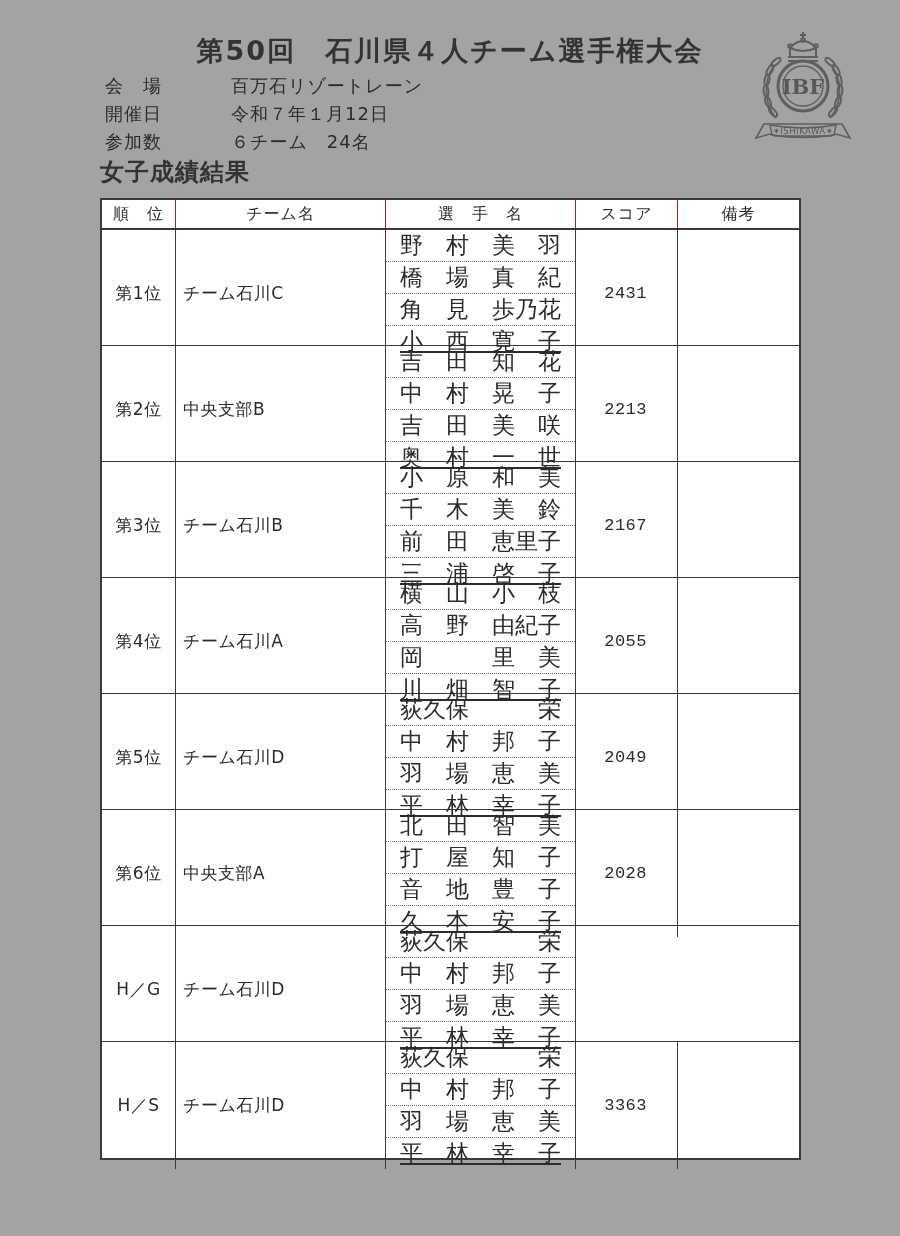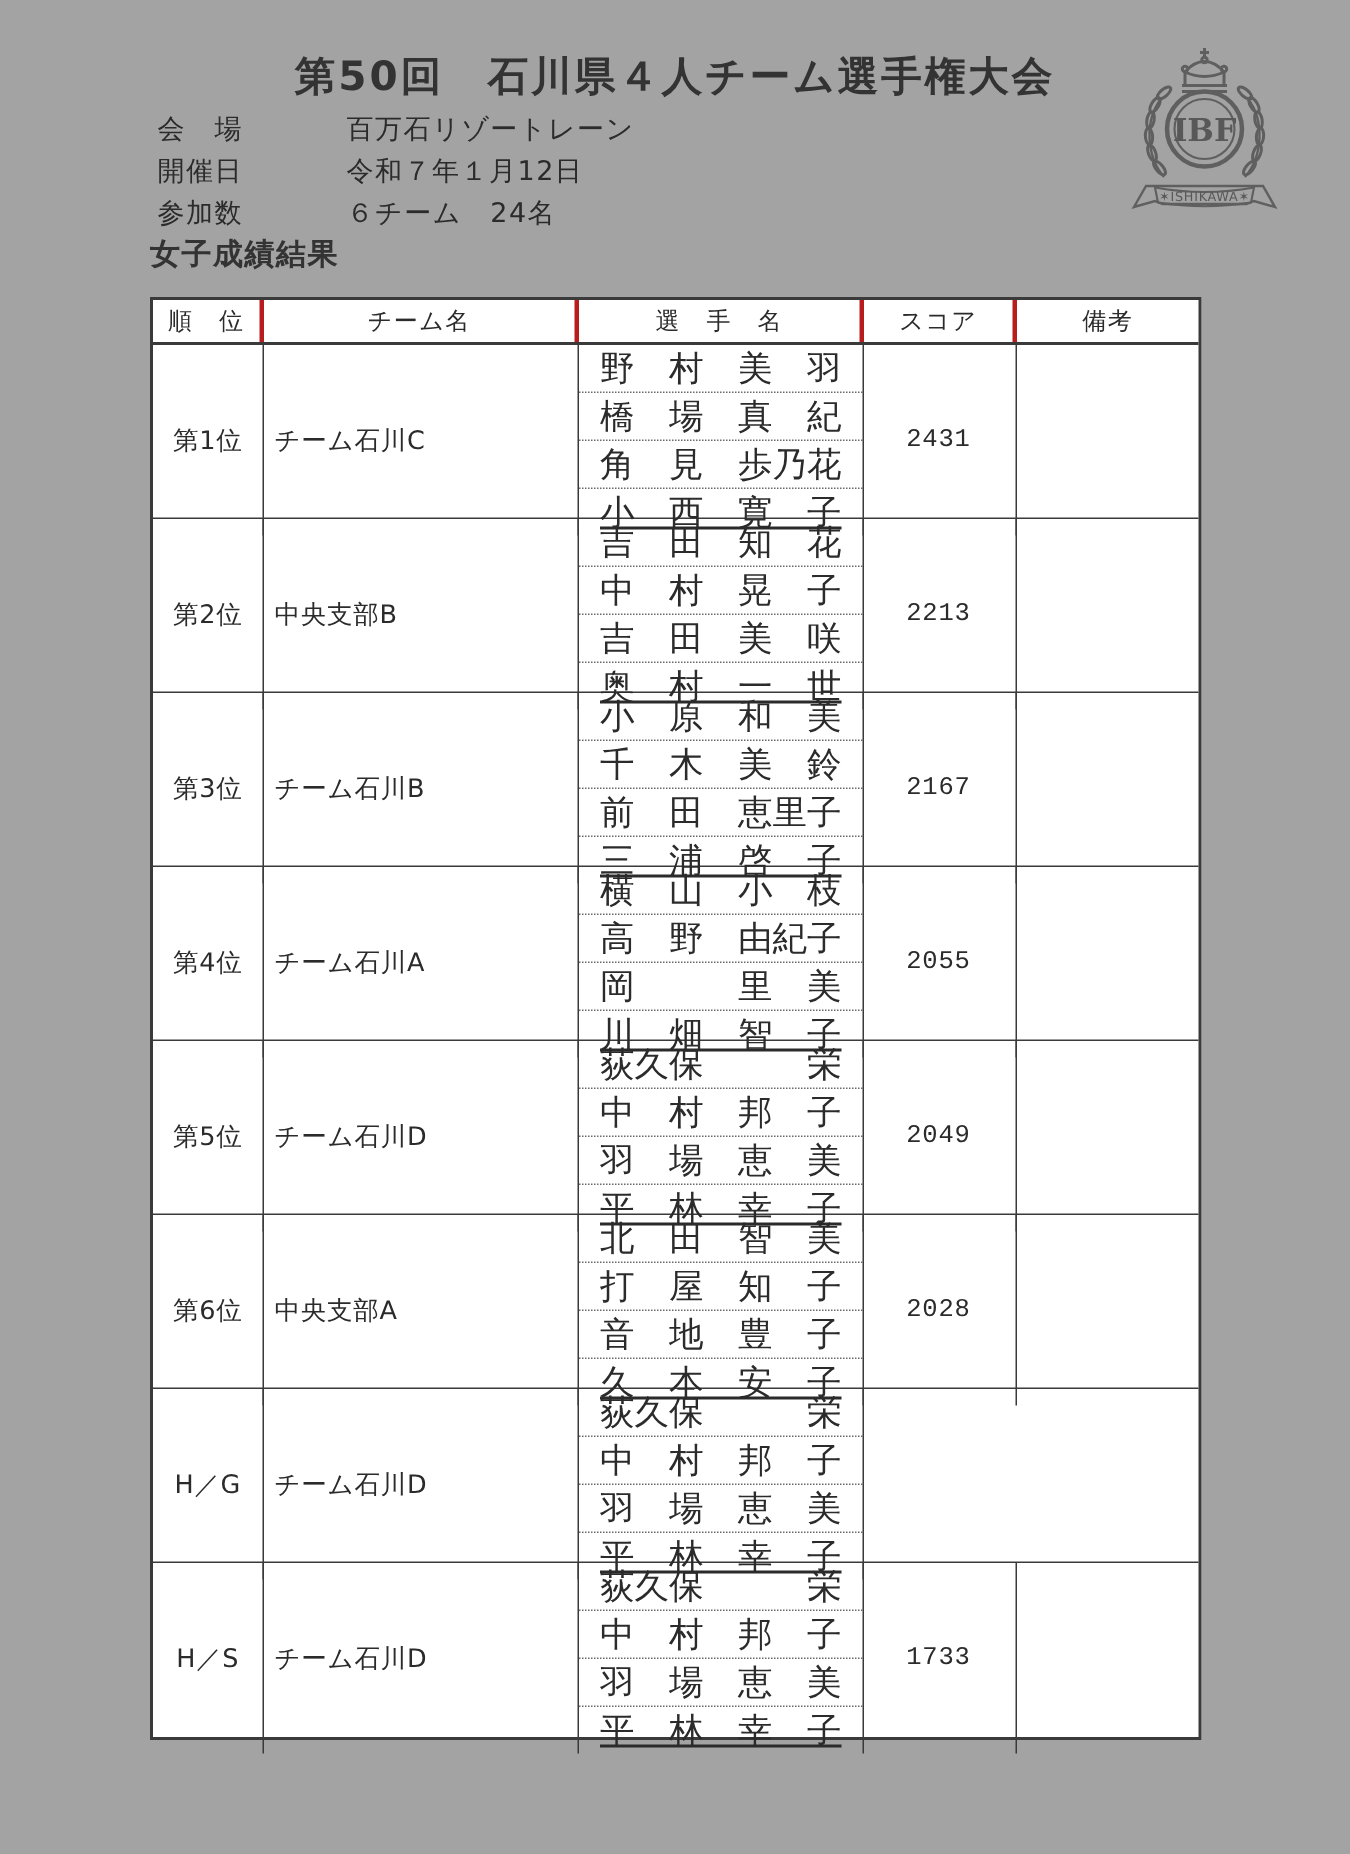--- a/index.html
+++ b/index.html
@@ -34,42 +34,42 @@
 
   .logo {
     position: absolute;
     left: 740px; top: 28px;
     width: 126px; height: 120px;
   }
 
   .section-title {
     position: absolute;
     left: 100px; top: 156px;
-    font-size: 20px;
+    font-size: 24px;
     font-weight: bold;
     letter-spacing: 1px;
     color: #333;
   }
 
   .results-table {
     position: absolute;
     left: 100px; top: 198px;
     width: 701px;
     border: 2px solid #3a3a3a;
     background: #fff;
   }
   .thead, .block {
     display: grid;
     grid-template-columns: 74px 210px 190px 102px 1fr;
   }
   .thead { height: 30px; border-bottom: 2px solid #3a3a3a; }
   .th {
     display: flex; align-items: center; justify-content: center;
     font-size: 16px; letter-spacing: 1px;
-    border-right: 3px solid #b91c1c;
+    border-right: 1px solid #b91c1c;
   }
   .th:last-child { border-right: none; }
   .block { height: 116px; border-bottom: 1.5px solid #3a3a3a; }
   .block:last-child { border-bottom: none; }
   .cell {
     display: flex; align-items: center;
     border-right: 1px solid #3a3a3a;
     font-size: 17px;
   }
   .cell:last-child { border-right: none; }
@@ -249,19 +249,19 @@
         </div>
         <div class="block">
           <div class="cell rank">H／S</div>
           <div class="cell team">チーム石川D</div>
           <div class="cell players">
             <div class="player">荻久保　　　栄</div>
             <div class="player">中　村　邦　子</div>
             <div class="player">羽　場　恵　美</div>
             <div class="player">平　林　幸　子</div>
           </div>
-          <div class="cell score">1733</div>
+          <div class="cell score">3363</div>
           <div class="cell remarks"></div>
         </div>
       </div>
   </div>
 
 </div>
 
 </body></html>

